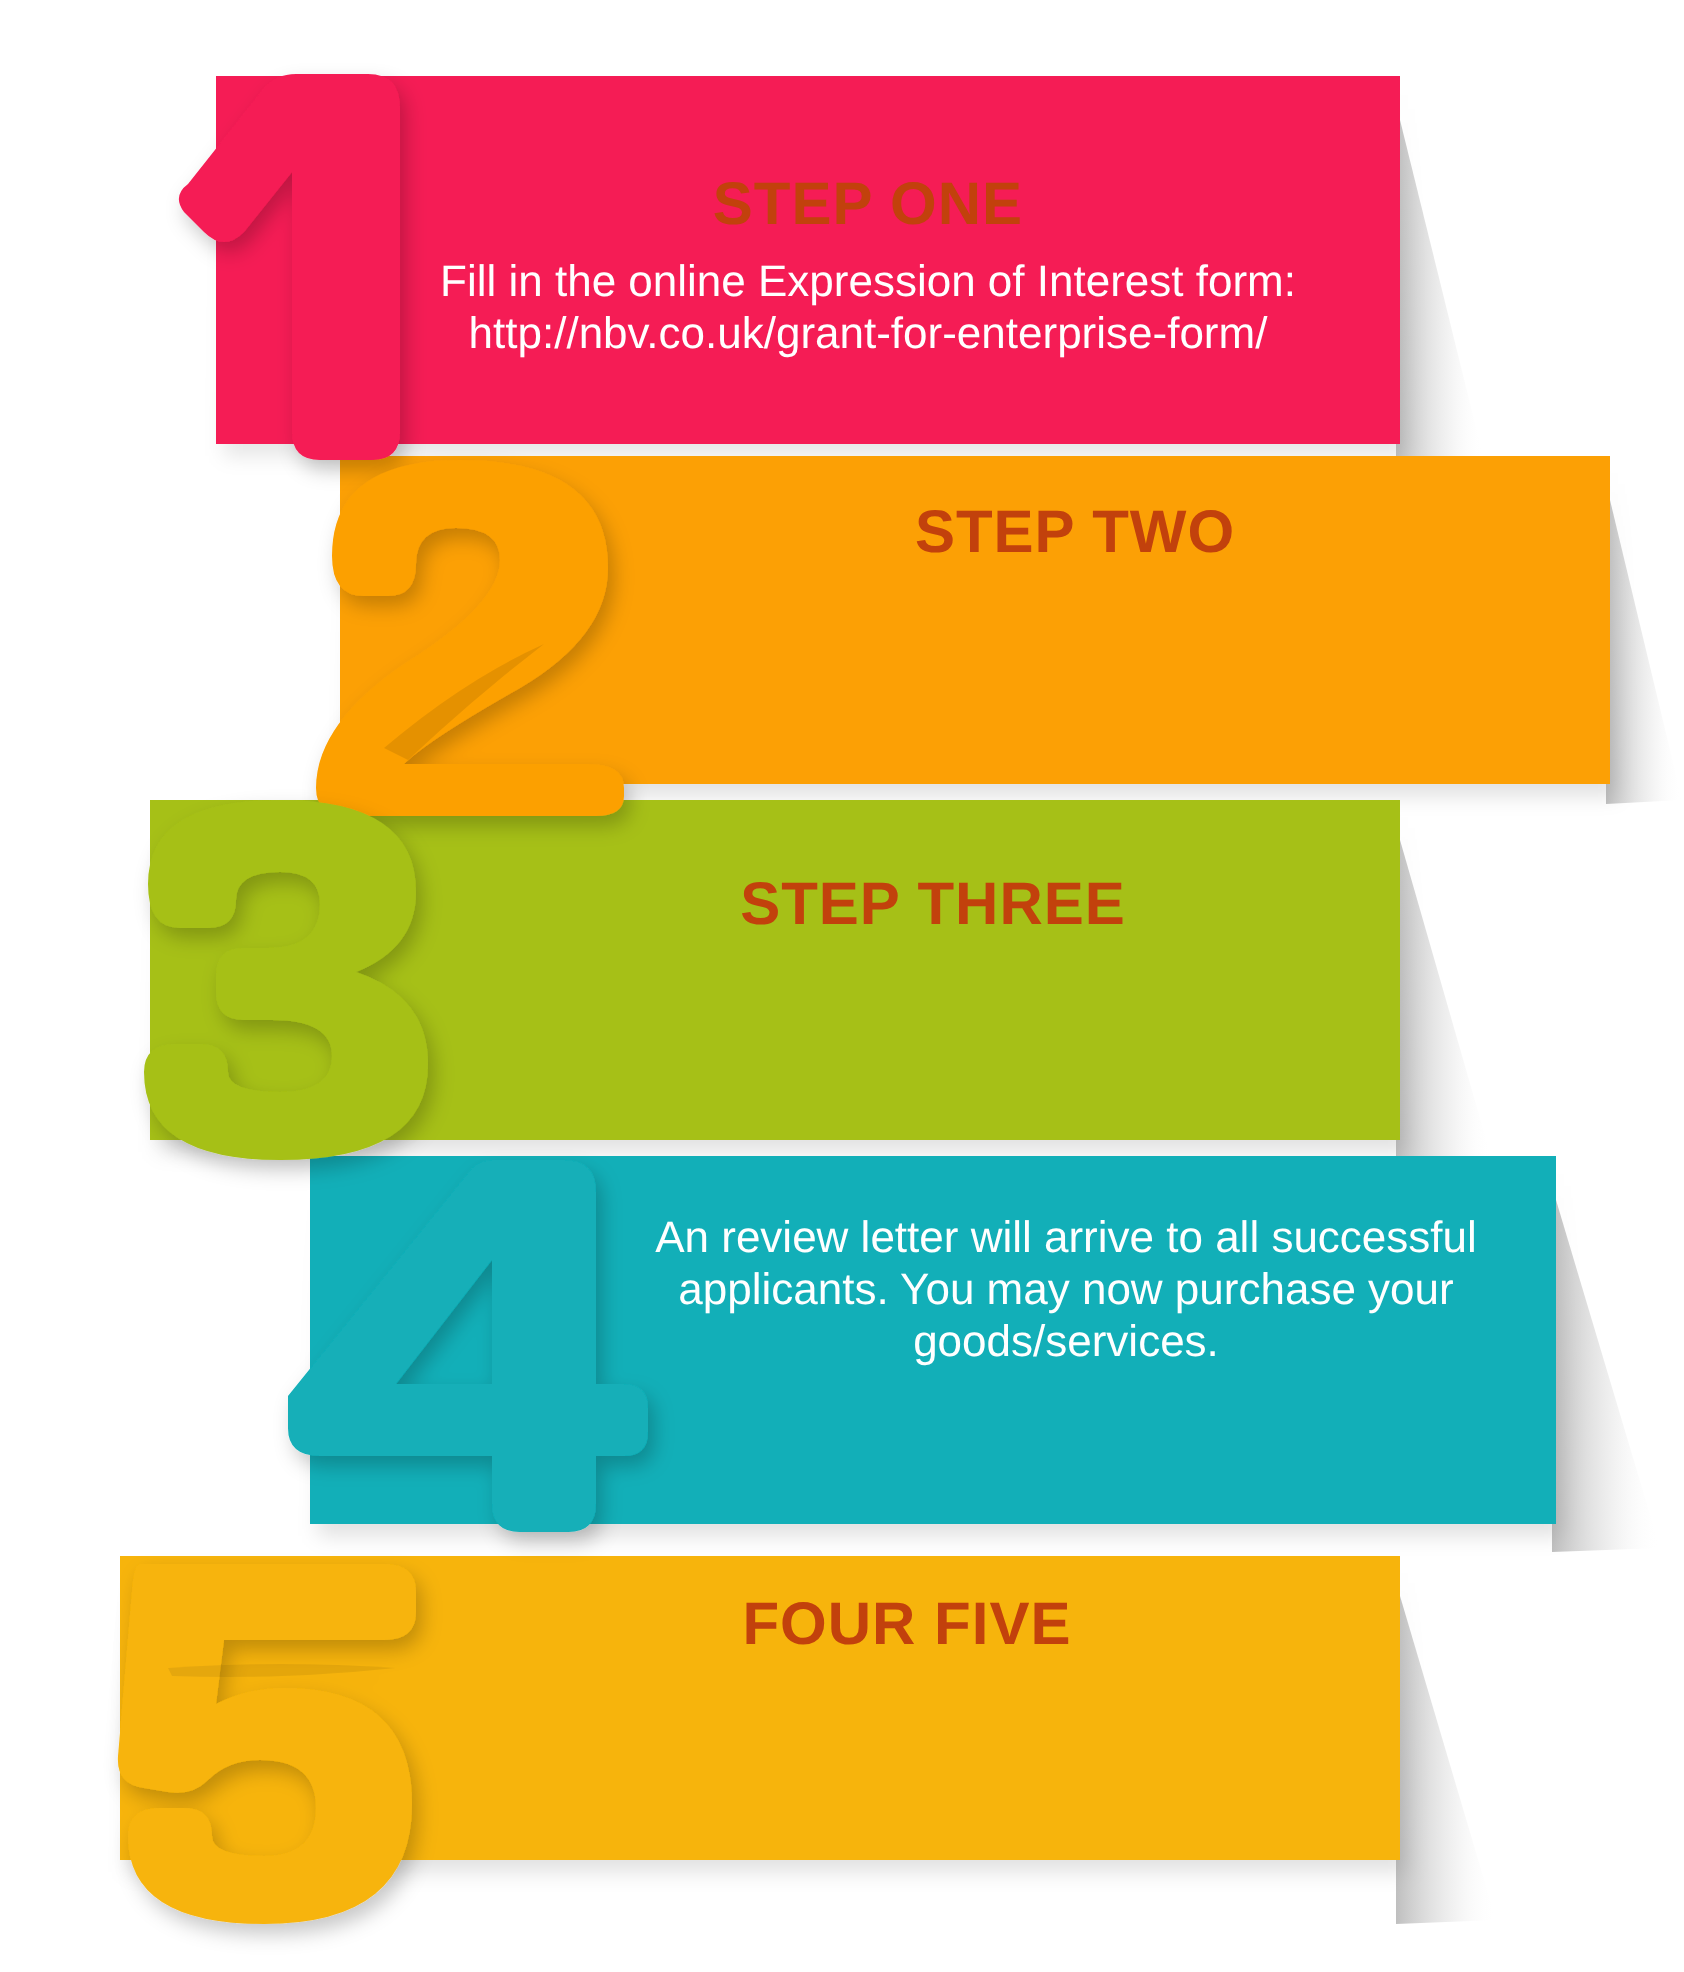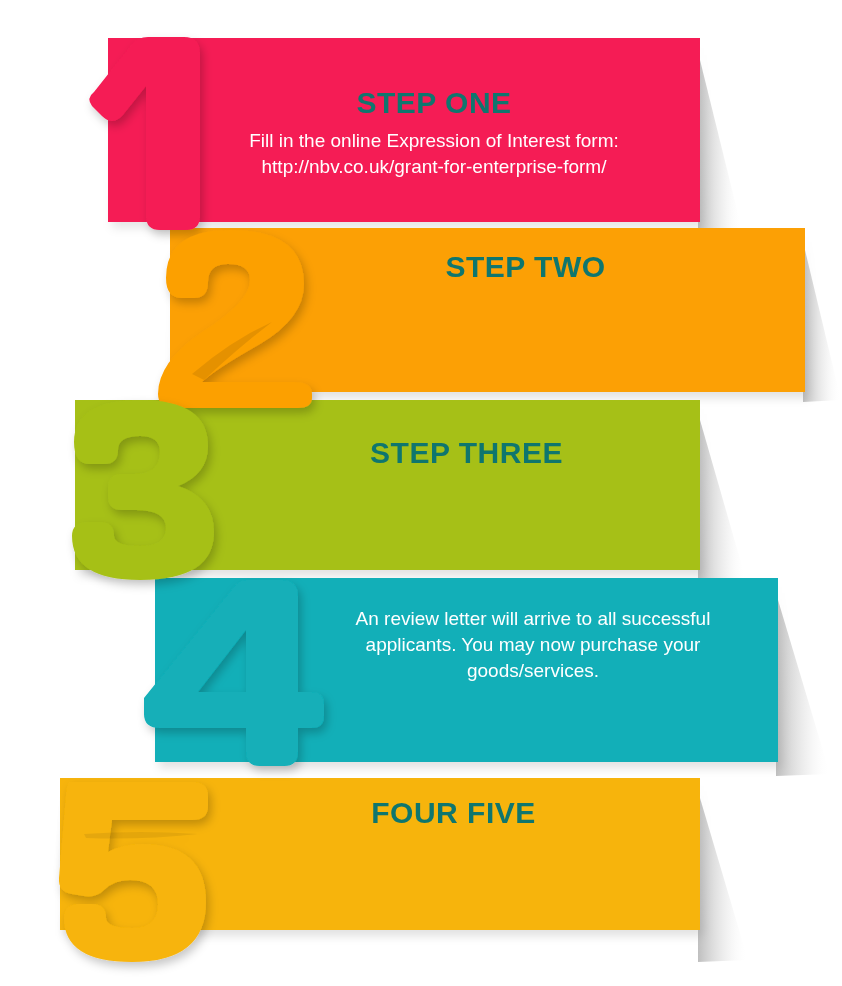--- a/index.html
+++ b/index.html
@@ -67,28 +67,28 @@
     position: absolute;
     z-index: 4;
     text-align: center;
     color: #ffffff;
   }
   .step-title {
     font-family: "Liberation Sans", sans-serif;
     font-weight: bold;
     font-size: 30px;
     letter-spacing: 0.5px;
-    color: #0f766e;
+    color: #c2410c;
     margin: 0 0 8px 0;
     white-space: nowrap;
   }
   .step-body {
     font-family: "Liberation Sans", sans-serif;
     font-weight: normal;
-    font-size: 19px;
+    font-size: 22px;
     line-height: 26px;
     color: #ffffff;
     margin: 0;
     white-space: pre-line;
   }
 
   
   #step-1              { left: 108px;  top: 38px;  width: 592px; height: 184px; }
   #step-1 .band        { background: #F51C55; }
 
@@ -312,21 +312,21 @@
   </div>
 
   <div class="copy-layer">
 
     <div class="copy" style="left:168px; top:86px; width:532px;">
       <div class="step-title">STEP ONE</div>
       <div class="step-body">Fill in the online Expression of Interest form:
 http://nbv.co.uk/grant-for-enterprise-form/</div>
     </div>
 
-    <div class="copy" style="left:308px; top:250px; width:435px;">
+    <div class="copy" style="left:320px; top:250px; width:435px;">
       <div class="step-title">STEP TWO</div>
     </div>
 
     <div class="copy" style="left:244px; top:436px; width:445px;">
       <div class="step-title">STEP THREE</div>
     </div>
 
     <div class="copy" style="left:318px; top:606px; width:430px;">
       <div class="step-body">An review letter will arrive to all successful
 applicants. You may now purchase your

